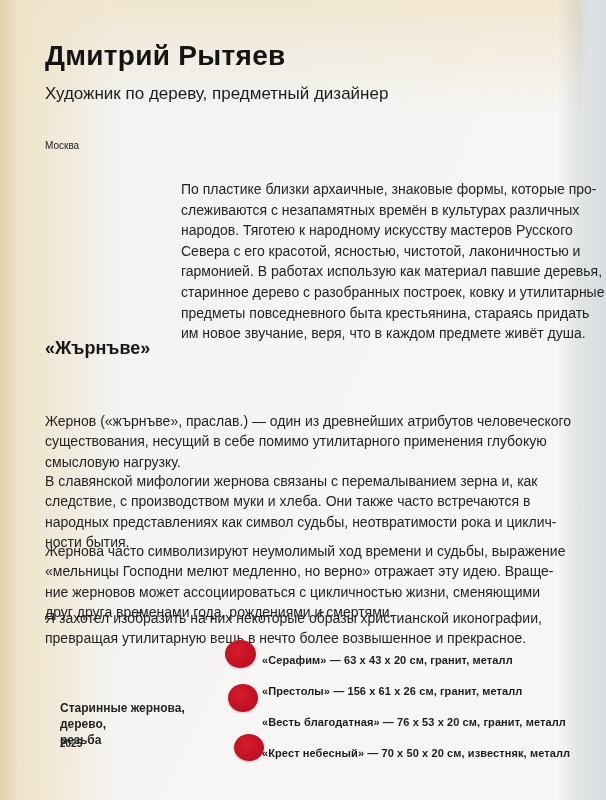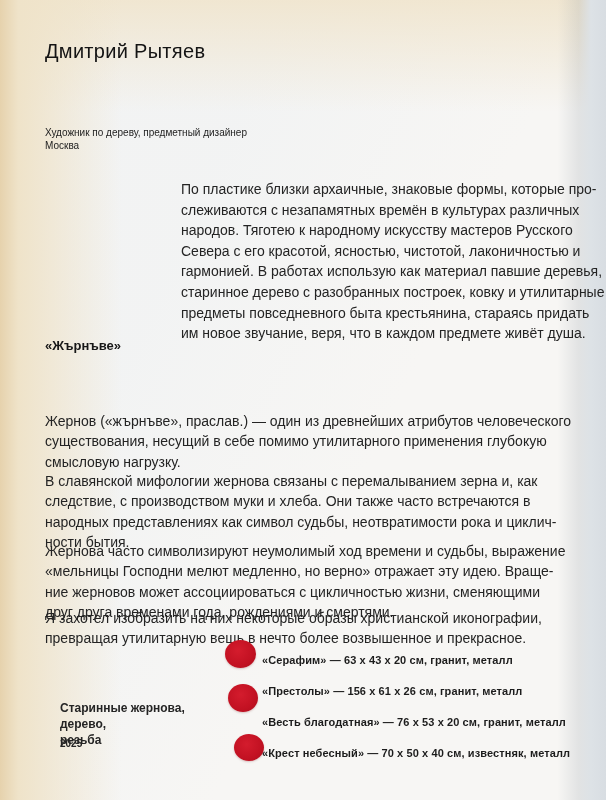--- a/index.html
+++ b/index.html
@@ -18,38 +18,38 @@
       linear-gradient(90deg, #e6d2ad 0%, #efe3c9 3%, rgba(247,245,242,0) 20%),
       
       linear-gradient(180deg, rgba(240,228,203,0.85) 0%, rgba(247,246,244,0) 14%),
       
       linear-gradient(115deg, rgba(233,238,242,0.35) 30%, rgba(255,255,255,0) 60%),
       #f7f6f4;
   }
   .abs{position:absolute;}
   .artist-name{
     left:45px;top:40px;
-    font-size:20px;font-weight:400;letter-spacing:0.3px;color:#141414;
+    font-size:28px;font-weight:700;letter-spacing:0.3px;color:#141414;
   }
   .artist-role{
     left:45px;top:84px;
-    font-size:10px;font-weight:500;color:#1d1d1d;margin-top:43px;
+    font-size:17px;font-weight:500;color:#1d1d1d;
   }
   .artist-city{
     left:45px;top:140px;
     font-size:10px;font-weight:500;color:#222;
   }
   .lines{white-space:pre-line;}
   .statement{
     left:137px;top:179px;width:450px;
     font-size:14px;line-height:20.6px;font-weight:400;color:#242424;margin-left:44px;
   }
   .section-title{
     left:45px;top:338px;
-    font-size:13px;font-weight:700;color:#181818;
+    font-size:18px;font-weight:700;color:#181818;
   }
   .para{
     left:45px;top:0;width:540px;
     font-size:14px;line-height:20.4px;font-weight:400;color:#242424;margin-top:37px;
   }
   .p1{top:374px;}
   .p2{top:434px;}
   .p3{top:504px;}
   .p4{top:571px;}
   .works{
@@ -112,20 +112,20 @@
 превращая утилитарную вещь в нечто более возвышенное и прекрасное.</div>
 
   <div class="dot dot1"></div>
   <div class="dot dot2"></div>
   <div class="dot dot3"></div>
 
   <div class="abs works">
     <div class="work-item">«Серафим» — 63 x 43 x 20 см, гранит, металл</div>
     <div class="work-item">«Престолы» — 156 x 61 x 26 см, гранит, металл</div>
     <div class="work-item">«Весть благодатная» — 76 x 53 x 20 см, гранит, металл</div>
-    <div class="work-item">«Крест небесный» — 70 x 50 x 40 см, известняк, металл</div>
+    <div class="work-item">«Крест небесный» — 70 x 50 x 20 см, известняк, металл</div>
   </div>
 
   <div class="abs caption lines">Старинные жернова, дерево,
 резьба</div>
   <div class="abs year">2025</div>
 
 </div>
 
 </body></html>

